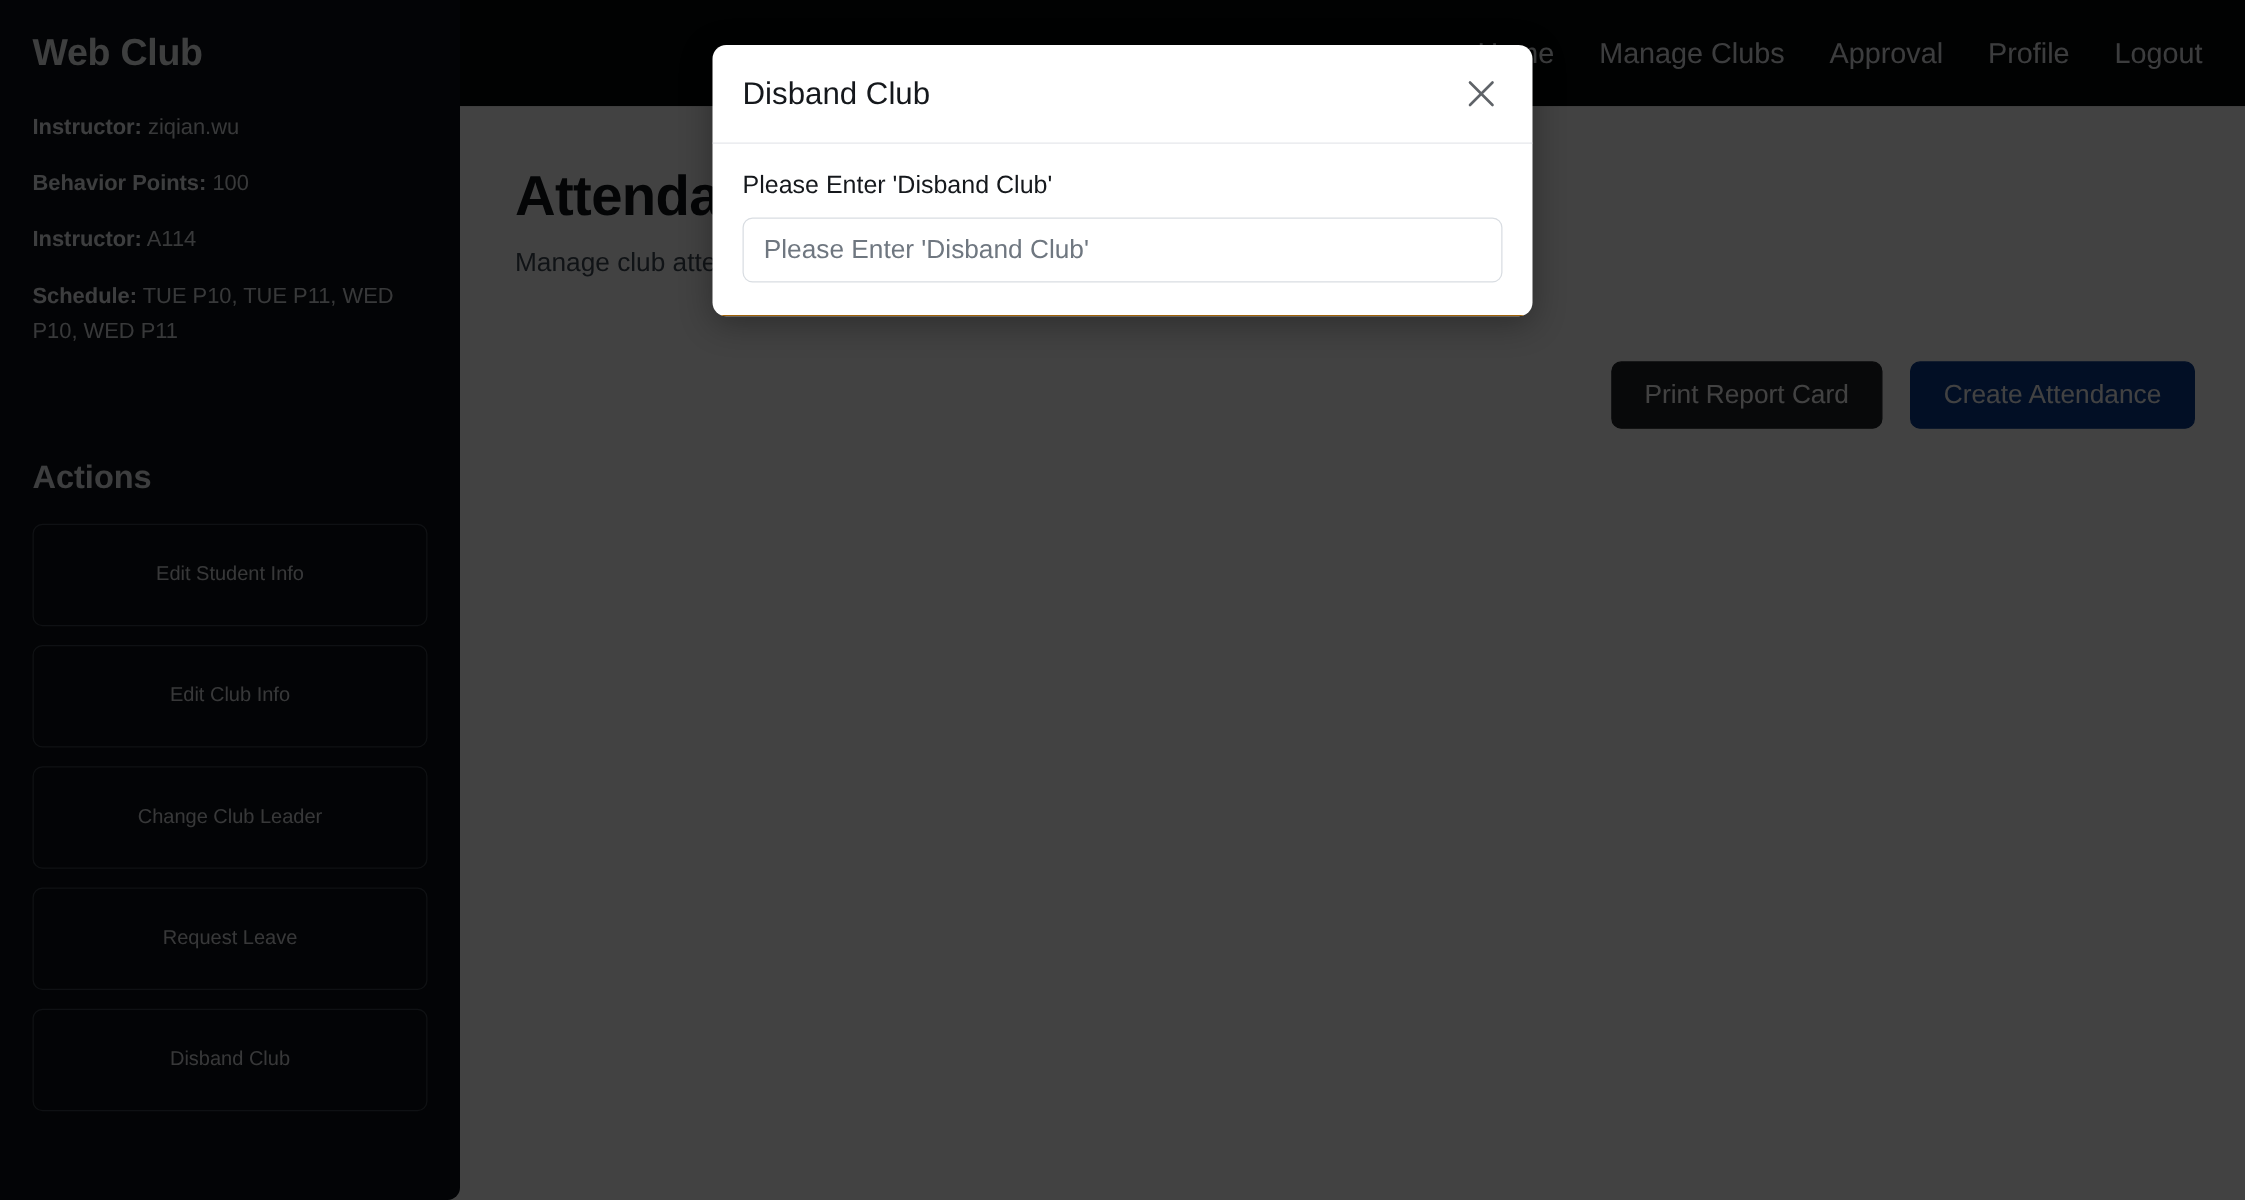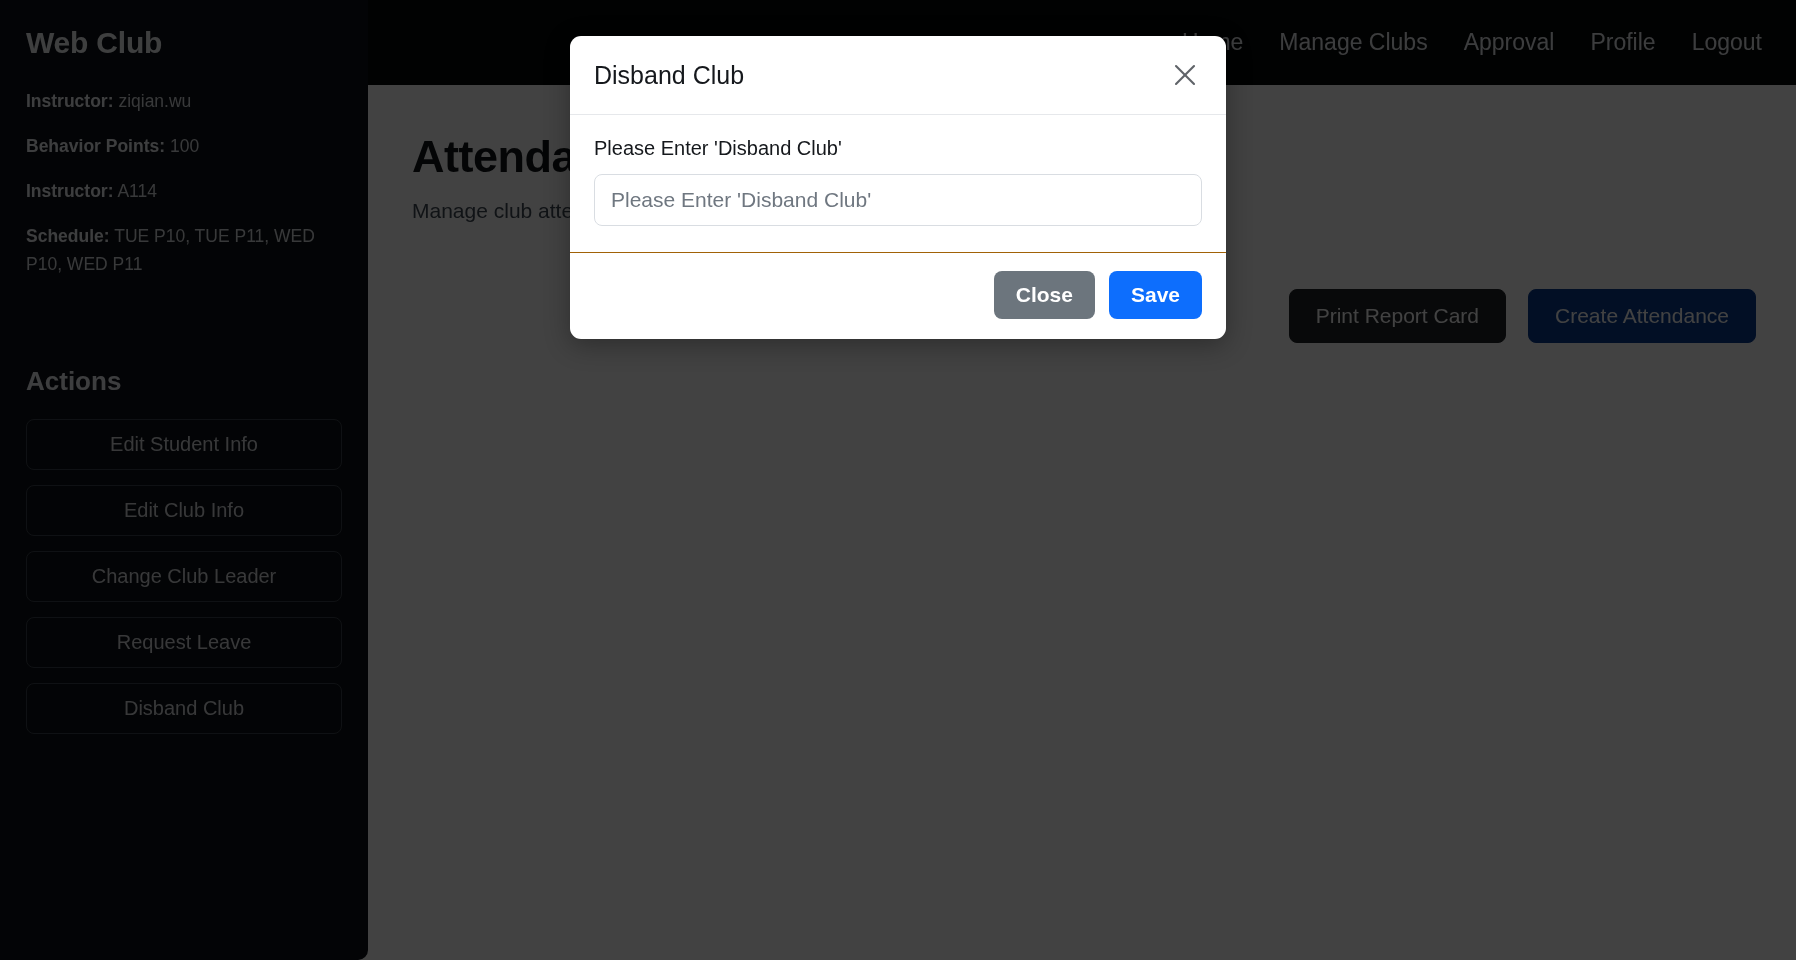--- a/index.html
+++ b/index.html
@@ -65,23 +65,23 @@
     color: #eceef1;
   }
 
   .action-btn {
     display: block;
     width: 100%;
     background: transparent;
     border: 1px solid #3d444d;
     border-radius: 8px;
     color: #d6d9dd;
-    font-size: 20px;
+    font-size: 16px;
     font-family: inherit;
-    padding: 13px 10px;
+    padding: 31px 10px;
     margin-bottom: 15px;
     text-align: center;
     cursor: pointer;
   }
 
   
   .right-col {
     flex: 1 1 auto;
     display: flex;
     flex-direction: column;
@@ -322,20 +322,16 @@
           <line x1="22" y1="4" x2="4" y2="22" stroke="#5f6368" stroke-width="2.1" stroke-linecap="round"></line>
         </svg>
       </button>
     </div>
 
     <div class="modal-body">
       <div class="field-label">Please Enter 'Disband Club'</div>
       <input class="field-input" type="text" placeholder="Please Enter 'Disband Club'" style="">
     </div>
 
-    <div class="modal-footer">
-      <button class="mbtn mbtn-secondary">Close</button>
-      <button class="mbtn mbtn-primary">Save</button>
-    </div>
 
   </div>
 
 </div>
 
 </body></html>

